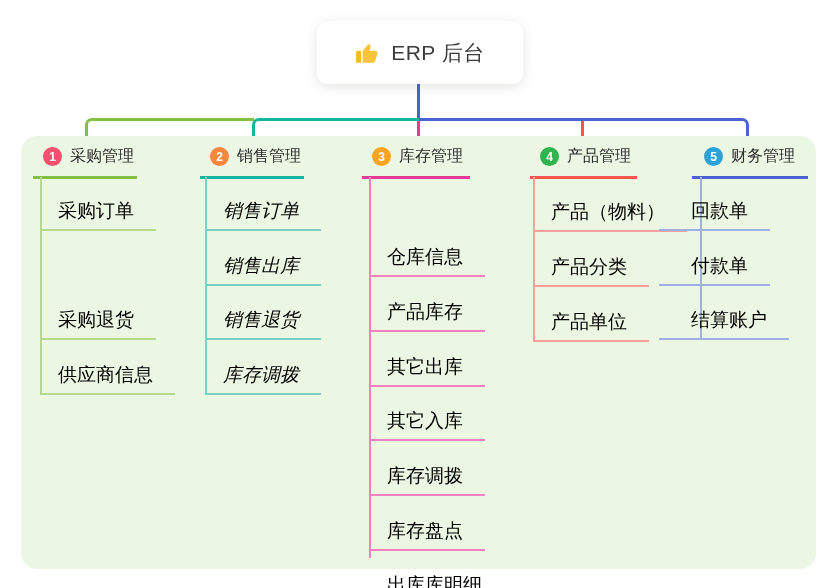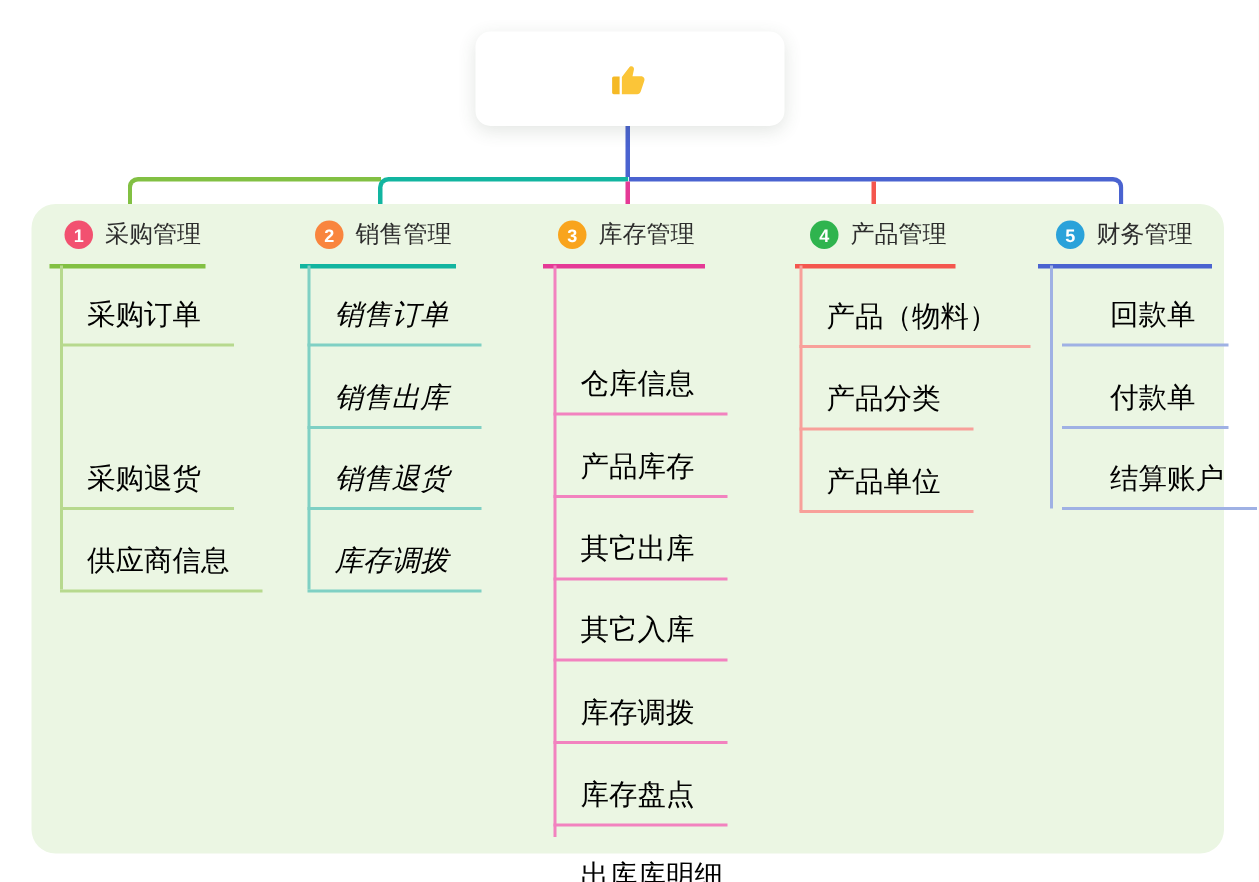--- a/index.html
+++ b/index.html
@@ -60,21 +60,21 @@
   
   .child{
     position:absolute;padding:0 22px 10px 18px;
     font-size:19px;line-height:16px;color:#000000;white-space:nowrap;
     border-bottom:2px solid #000;cursor:default;
   }
   .c1{border-color:#b7d98e;left:40px;}
   .c2{border-color:#7fd0c4;left:205px;font-style:italic;}
   .c3{border-color:#f282bf;left:369px;margin-top:45px;}
   .c4{border-color:#f8a09a;left:533px;}
-  .c5{border-color:#9fb1e4;left:708px;padding-left:32px;}
+  .c5{border-color:#9fb1e4;left:659px;padding-left:32px;}
   .r0{top:203px}.r1{top:258px}.r2{top:312px}.r3{top:367px}
   .s0{top:204px}.s1{top:259px}.s2{top:314px}.s3{top:368px}.s4{top:423px}.s5{top:478px}.s6{top:532px}
 </style>
 </head>
 <body>
 
 <div id="stage">
 
   <div class="line root-vline"></div>
   <div class="line bus-green"></div>
@@ -83,20 +83,21 @@
   <div class="line drop-magenta"></div>
   <div class="line drop-red"></div>
 
   <div class="panel"></div>
 
   <div class="root-card">
     <svg class="thumb" viewBox="0 0 24 24">
       <path fill="#f5b924" d="M2 10.2h3.6V21H2c-.55 0-1-.45-1-1v-8.8c0-.55.45-1 1-1z"></path>
       <path fill="#fbc538" d="M7 21h9.4c1.02 0 1.92-.66 2.2-1.63l2.22-6.62c.45-1.34-.55-2.73-1.97-2.73h-5.3l.88-4.1c.22-1.03-.56-2-1.6-2-.55 0-1.06.27-1.36.73L7 10.4V21z"></path>
     </svg>
+    <span class="rlabel">ERP 后台</span>
   </div>
 
   <div class="branch b1">
     <span class="badge">1</span>
     <span class="btitle">采购管理</span>
   </div>
   <div class="vline v1"></div>
   <div class="child c1 r0">采购订单</div>
   <div class="child c1 r2">采购退货</div>
   <div class="child c1 r3">供应商信息</div>

